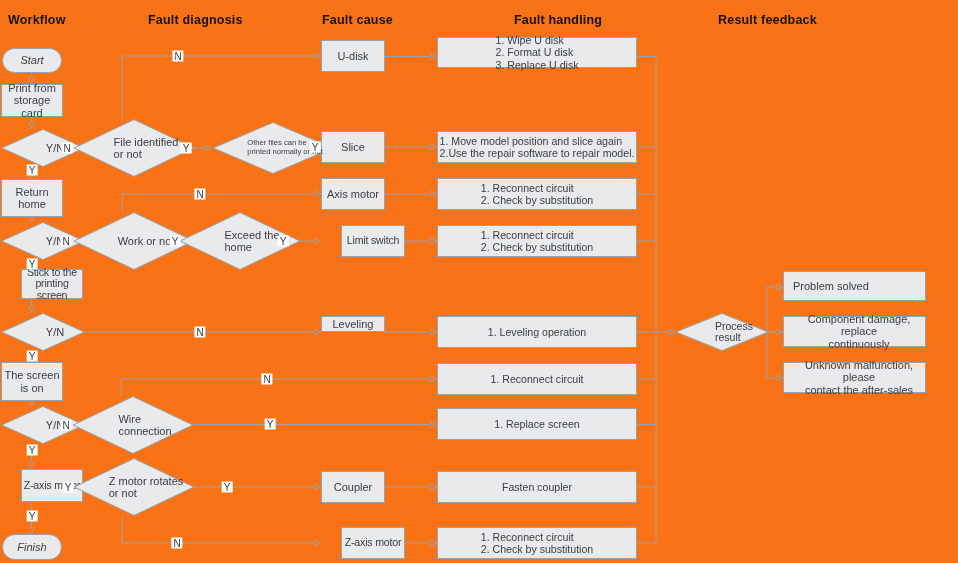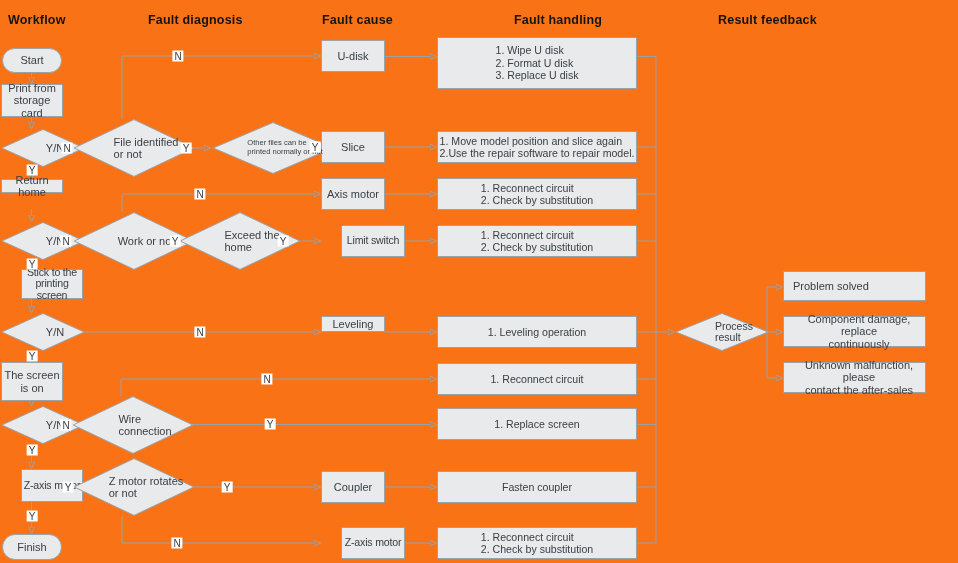--- a/index.html
+++ b/index.html
@@ -11,21 +11,21 @@
   .wires path{stroke:#9aa2a8;stroke-width:1;fill:none;}
   .hdr{
     position:absolute;top:13px;font-size:12.5px;font-weight:bold;color:#141414;
     letter-spacing:.2px;white-space:nowrap;
   }
   .node{
     position:absolute;box-sizing:border-box;display:flex;align-items:center;justify-content:center;
     background:#e8eaec;border:1px solid #9aa2a8;text-align:center;
     font-size:11px;line-height:12.5px;color:#3b4045;white-space:pre-line;
   }
-  .pill{border-radius:13px;}
+  .pill{border-radius:13px;font-style:italic;}
   .handling{font-size:10.6px;line-height:12.5px;}
   .handling .inner{text-align:left;white-space:pre-line;}
   .feedback{justify-content:flex-start;padding-left:9px;text-align:center;font-size:11px;}
   .diamond{
     position:absolute;display:flex;align-items:center;justify-content:center;
     text-align:left;font-size:11px;line-height:12px;color:#3b4045;white-space:pre-line;padding-left:24px;
   }
   .diamond svg{position:absolute;inset:0;width:100%;height:100%;}
   .diamond polygon{fill:#e8eaec;stroke:#9aa2a8;stroke-width:1;}
   .diamond .dlabel{position:relative;z-index:1;}
@@ -115,21 +115,21 @@
 
   <div class="node pill" style="left:2px;top:48px;width:60px;height:25px">Start</div>
   <div class="node" style="left:1px;top:84px;width:62px;height:33px">Print from
 storage card</div>
   <div class="diamond" style="left:1px;top:129px;width:60px;height:38px">
     <svg viewBox="0 0 100 100" preserveAspectRatio="none">
         <polygon points="50,1 99,50 50,99 1,50" vector-effect="non-scaling-stroke"></polygon>
       </svg>
     <span class="dlabel">Y/N</span>
   </div>
-  <div class="node" style="left:1px;top:179px;width:62px;height:14px">Return home</div>
+  <div class="node" style="left:1px;top:179px;width:62px;height:38px">Return home</div>
   <div class="diamond" style="left:1px;top:222px;width:60px;height:38px">
     <svg viewBox="0 0 100 100" preserveAspectRatio="none">
         <polygon points="50,1 99,50 50,99 1,50" vector-effect="non-scaling-stroke"></polygon>
       </svg>
     <span class="dlabel">Y/N</span>
   </div>
   <div class="node tight" style="left:1px;top:269px;width:62px;height:30px">Stick to the
 printing screen</div>
   <div class="diamond" style="left:1px;top:313px;width:60px;height:38px">
     <svg viewBox="0 0 100 100" preserveAspectRatio="none">
@@ -198,21 +198,21 @@
   </div>
 
   <div class="node" style="left:321px;top:40px;width:64px;height:32px">U-disk</div>
   <div class="node" style="left:321px;top:131px;width:64px;height:32px">Slice</div>
   <div class="node" style="left:321px;top:178px;width:64px;height:32px">Axis motor</div>
   <div class="node tight" style="left:321px;top:225px;width:64px;height:32px">Limit switch</div>
   <div class="node" style="left:321px;top:316px;width:64px;height:16px">Leveling</div>
   <div class="node" style="left:321px;top:471px;width:64px;height:32px">Coupler</div>
   <div class="node tight" style="left:321px;top:527px;width:64px;height:32px">Z-axis motor</div>
 
-  <div class="node handling" style="left:437px;top:37px;width:200px;height:52px">
+  <div class="node handling" style="left:437px;top:37px;width:200px;height:31px">
     <span class="inner">1. Wipe U disk
 2. Format U disk
 3. Replace U disk</span></div>
   <div class="node handling" style="left:437px;top:131px;width:200px;height:32px">
     <span class="inner">1. Move model position and slice again
 2.Use the repair software to repair model.</span></div>
   <div class="node handling" style="left:437px;top:178px;width:200px;height:32px">
     <span class="inner">1. Reconnect circuit
 2. Check by substitution</span></div>
   <div class="node handling" style="left:437px;top:225px;width:200px;height:32px">

